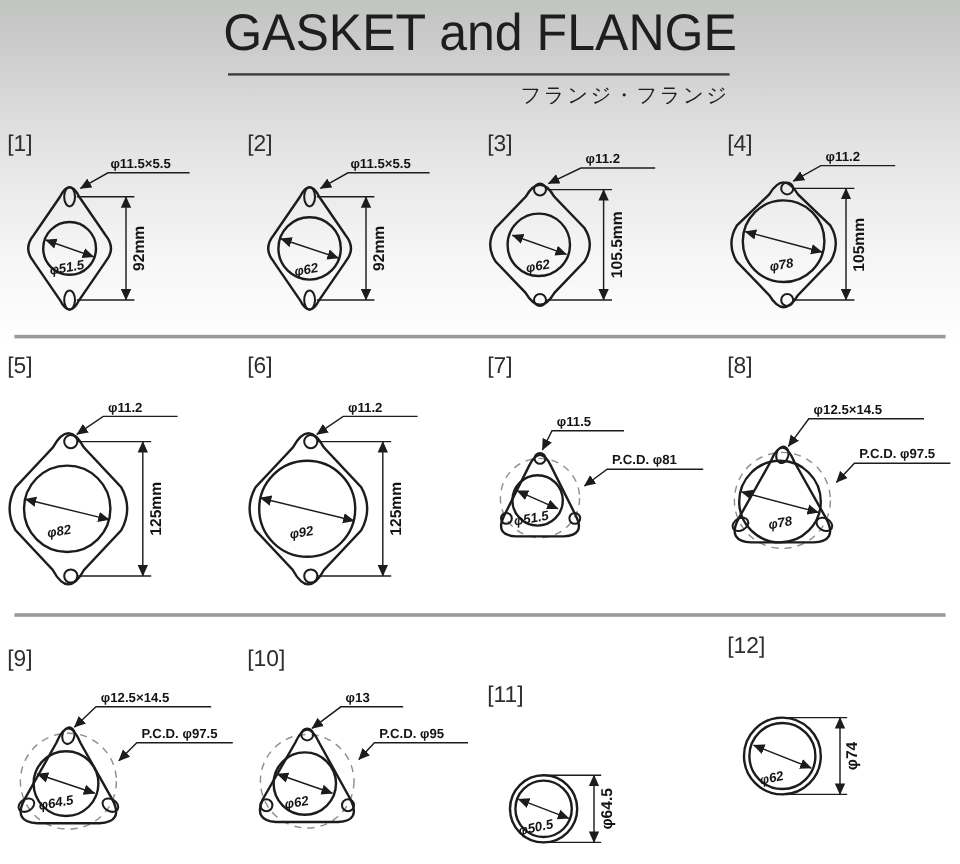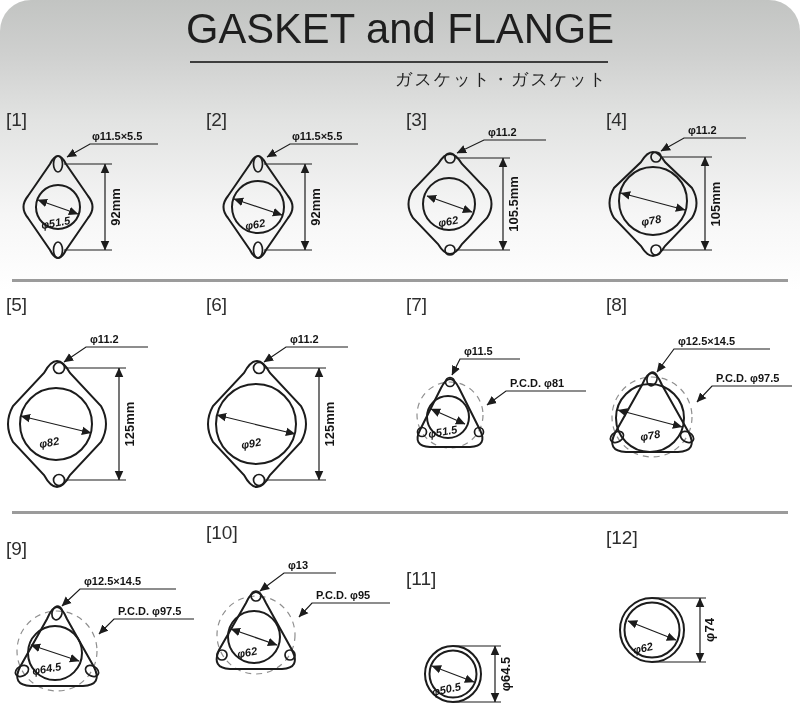--- a/index.html
+++ b/index.html
@@ -1,18 +1,18 @@
 <!DOCTYPE html>
 <html><head>
 <meta charset="utf-8">
 <style>
   html,body{margin:0;padding:0;}
   .page{position:relative;width:800px;height:720px;overflow:hidden;
     font-family:"Liberation Sans",sans-serif;
-    background:linear-gradient(to bottom,#c2c4c2 0px,#cfd0cf 55px,#e2e3e2 120px,#f6f6f6 215px,#ffffff 290px,#ffffff 720px);border-radius:31px;}
+    background:linear-gradient(to bottom,#c2c4c2 0px,#cfd0cf 55px,#e2e3e2 120px,#f6f6f6 215px,#ffffff 290px,#ffffff 720px);}
   .title{position:absolute;top:4px;left:0;width:100%;text-align:center;
     font-size:43px;color:#1e1e1e;letter-spacing:0px;transform:scaleX(.97);}
   .title-rule{position:absolute;top:61px;left:190px;width:418px;height:2px;background:#3d3d3d;}
   .subtitle{position:absolute;top:68px;left:190px;width:418px;text-align:right;
     font-size:17px;letter-spacing:2px;color:#1f1f1f;}
   .sep{position:absolute;left:12px;width:776px;height:3px;background:#9b9b9b;}
   .cell{position:absolute;width:200px;}
   svg{display:block;}
   svg text{font-family:"Liberation Sans",sans-serif;fill:#141414;}
   .num{font-size:19px;fill:#2e2e2e;}
@@ -32,21 +32,21 @@
   <svg width="0" height="0" style="position:absolute">
     <defs>
       <marker id="ah" viewBox="0 0 10 10" refX="9.5" refY="5" markerWidth="8" markerHeight="8" orient="auto-start-reverse">
         <path d="M0,0.5 L10,5 L0,9.5 z" fill="#1c1c1c"></path>
       </marker>
     </defs>
   </svg>
 
   <div class="title">GASKET and FLANGE</div>
   <div class="title-rule"></div>
-  <div class="subtitle">ガスケット・ガスケット</div>
+  <div class="subtitle">フランジ・フランジ</div>
 
   <div class="sep" style="top:279px"></div>
   <div class="sep" style="top:511px"></div>
 
   <div class="cell" style="left:0;top:100px">
     <svg width="200" height="180" viewBox="0 0 200 180">
       <text class="num" x="6" y="26">[1]</text>
       <g>
         <polyline class="thin" points="158,44 90,44 67,57" marker-end="url(#ah)"></polyline>
         <text class="lbl" x="92" y="40">φ11.5×5.5</text>
@@ -253,21 +253,21 @@
       <ellipse class="hole" cx="22" cy="156" rx="5" ry="7" transform="rotate(60 22 156)"></ellipse>
       <ellipse class="hole" cx="92" cy="156" rx="5" ry="7" transform="rotate(-60 92 156)"></ellipse>
       <circle class="outline" cx="55" cy="138" r="27"></circle>
       <g>
         <line class="thin" x1="31" y1="130" x2="79" y2="146" marker-start="url(#ah)" marker-end="url(#ah)"></line>
         <text class="bore" x="33" y="160" transform="rotate(-10 33 160)">φ64.5</text>
       </g>
     </svg>
   </div>
 
-  <div class="cell" style="left:200px;top:499px">
+  <div class="cell" style="left:200px;top:515px">
     <svg width="200" height="205" viewBox="0 0 200 205">
       <text class="num" x="6" y="40">[10]</text>
       <g>
         <polyline class="thin" points="136,74 84,74 60,92" marker-end="url(#ah)"></polyline>
         <text class="lbl" x="88" y="70">φ13</text>
       </g>
       <g>
         <polyline class="thin" points="190,104 112,104 99,118" marker-end="url(#ah)"></polyline>
         <text class="lbl" x="116" y="100">P.C.D. φ95</text>
       </g>

